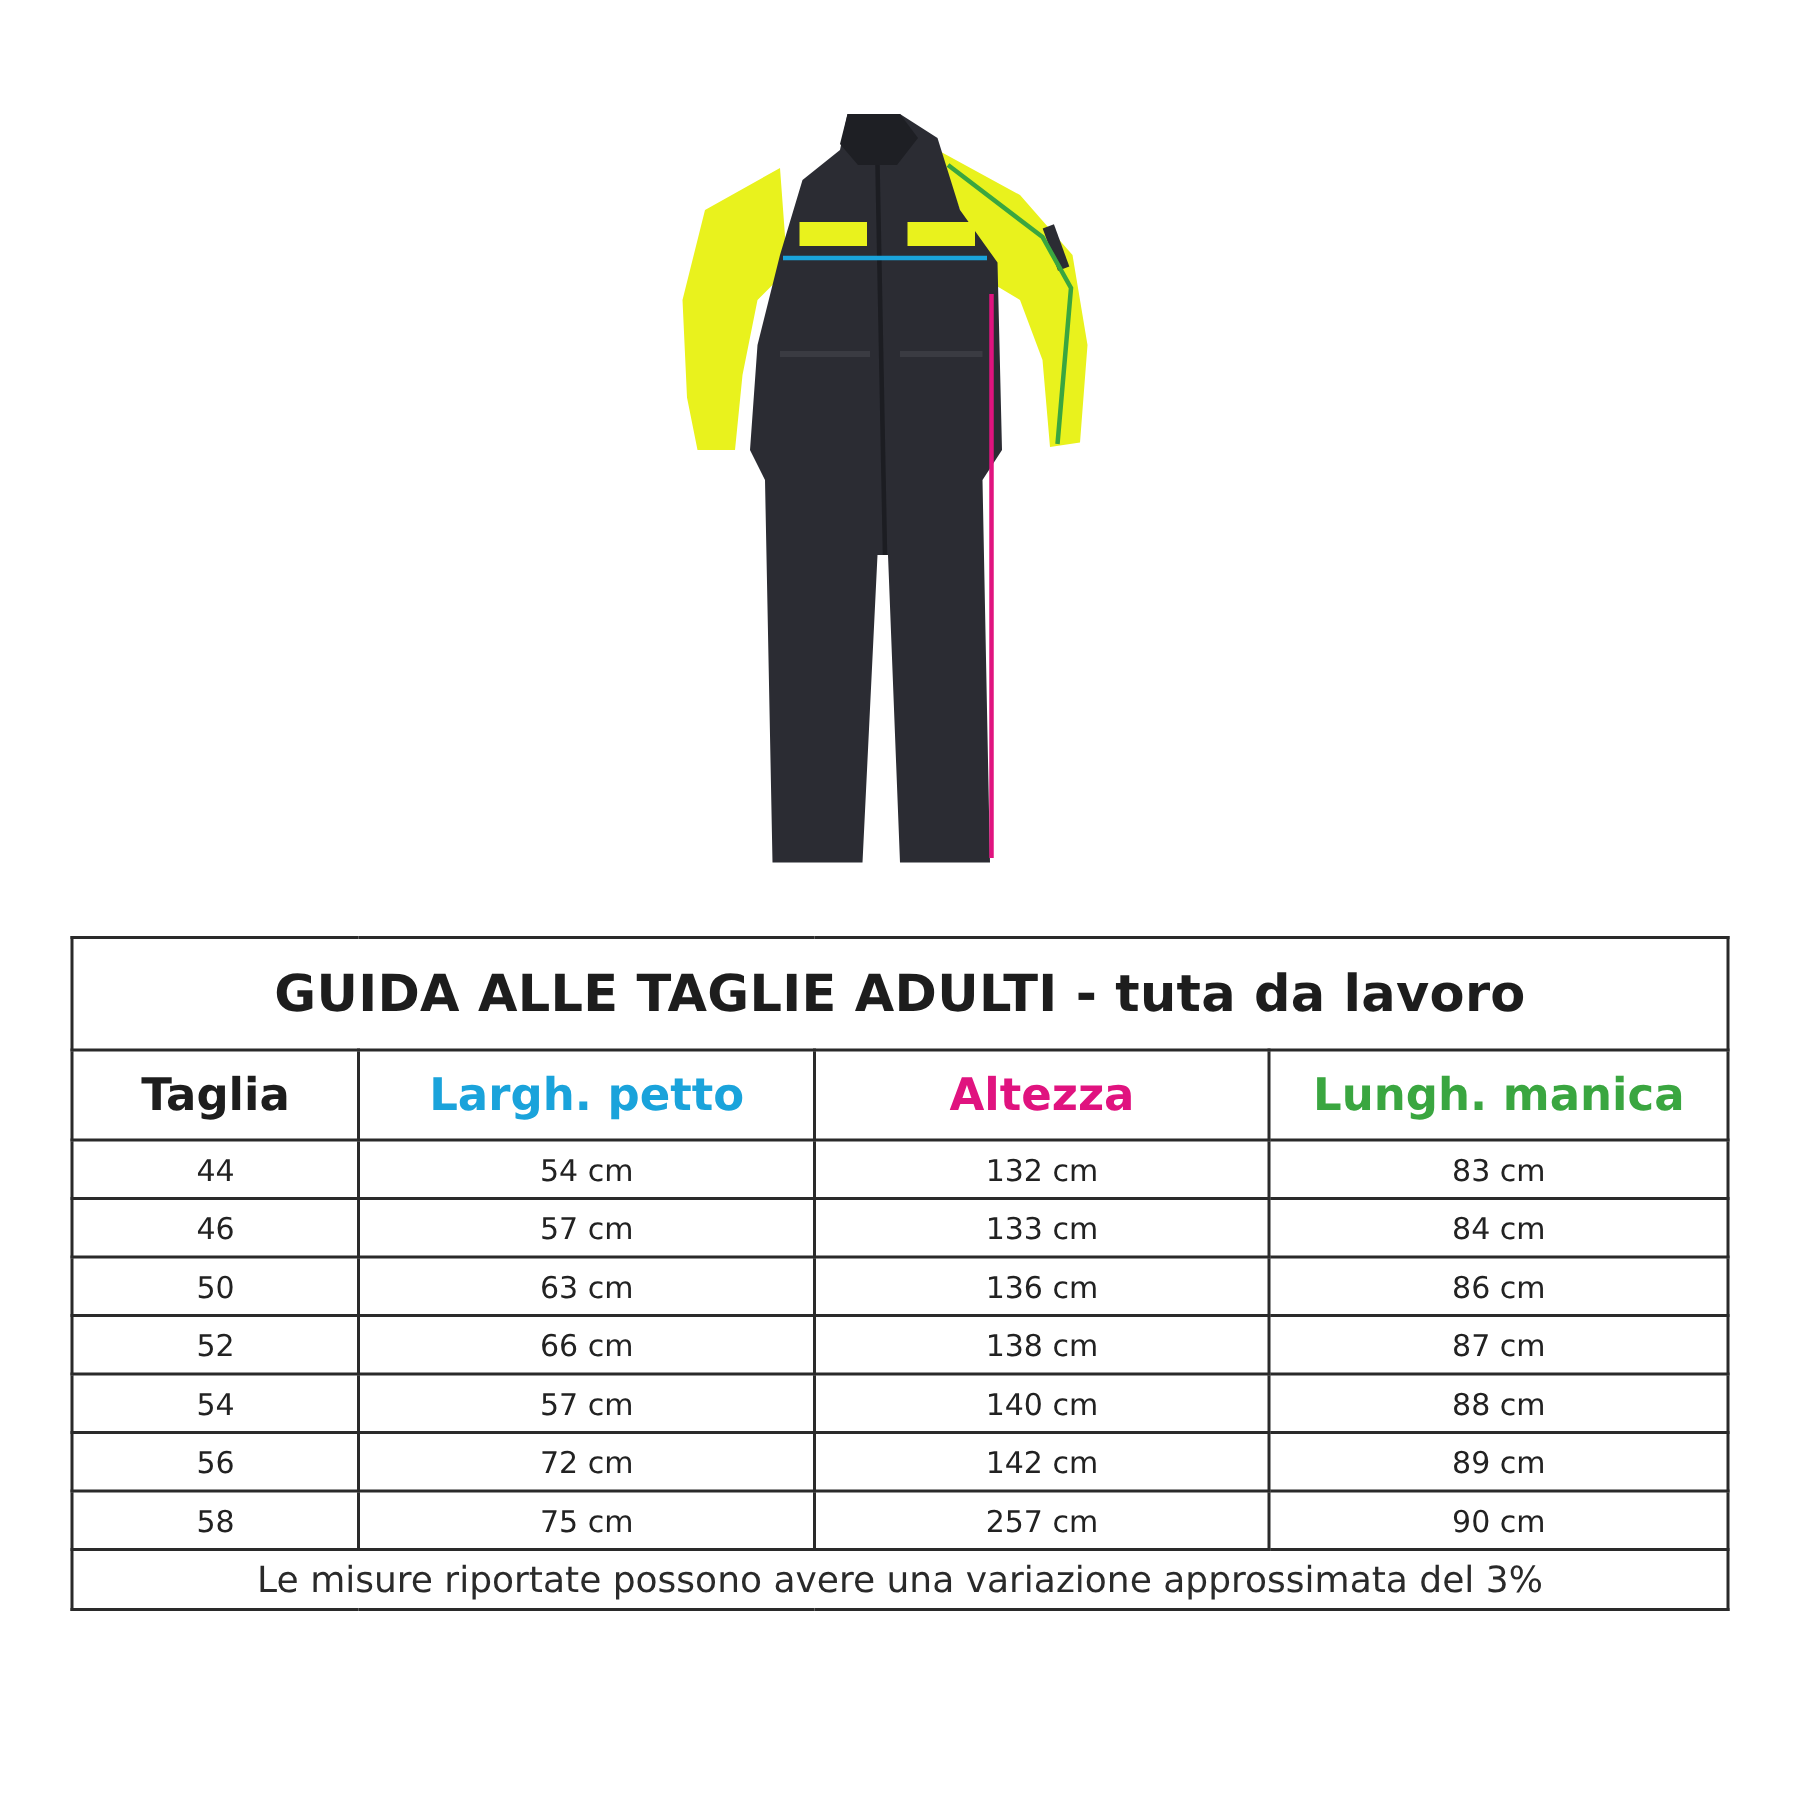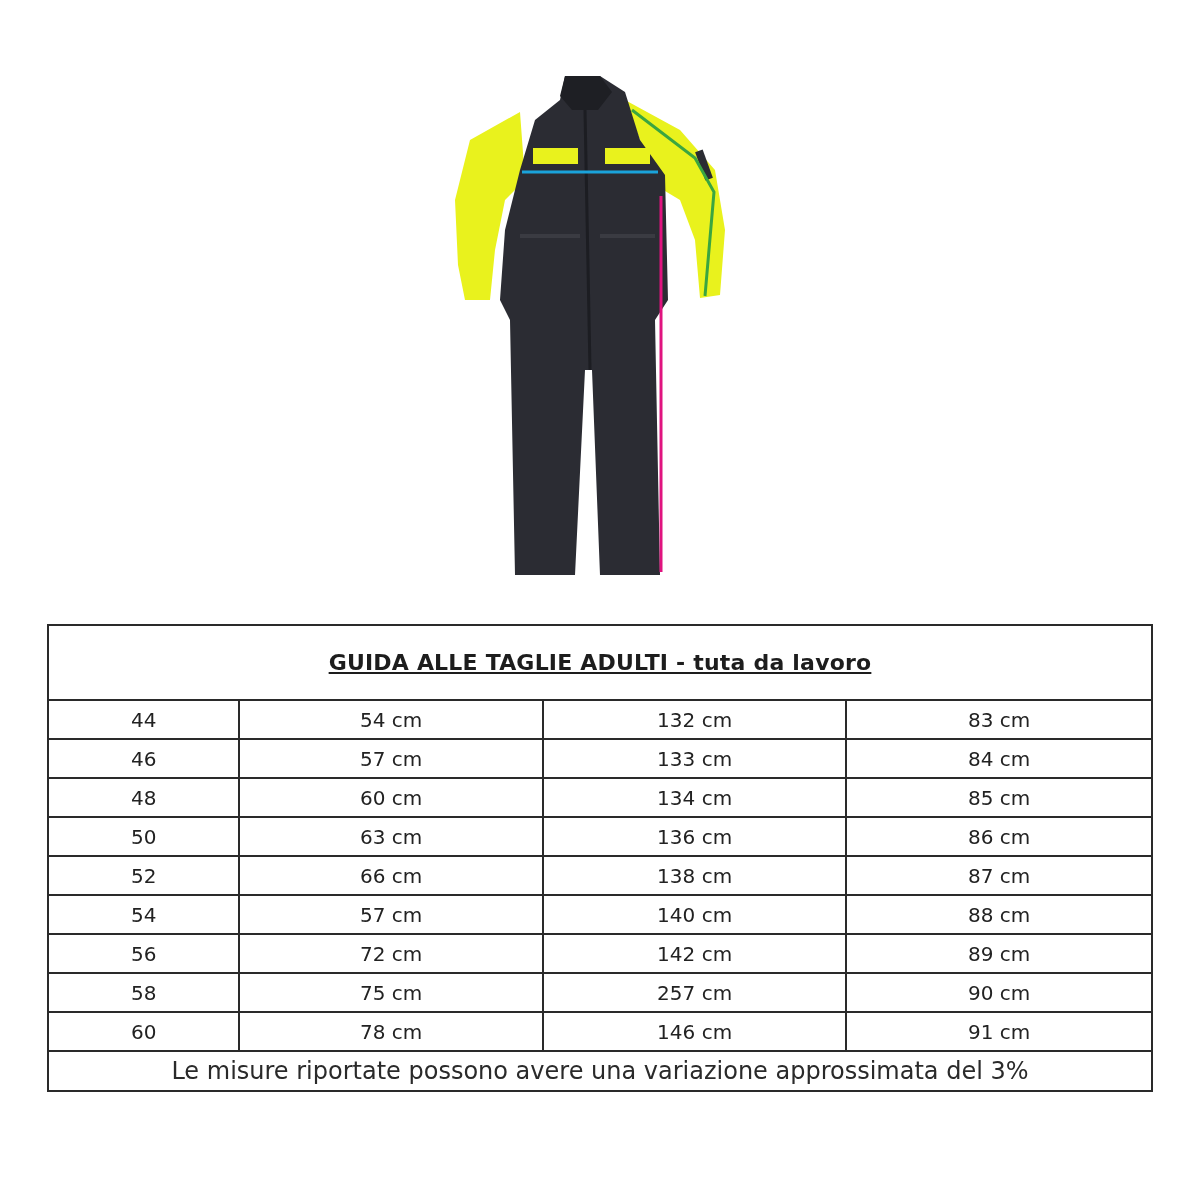--- a/index.html
+++ b/index.html
@@ -5,21 +5,21 @@
     html, body { margin: 0; padding: 0; background: #ffffff; }
     body { width: 1200px; height: 1200px; position: relative; overflow: hidden;
            font-family: "DejaVu Sans", "Liberation Sans", sans-serif; color: #1d1d1d; }
 
     .product { position: absolute; left: 440px; top: 70px; width: 300px; height: 510px; }
     .product svg { width: 100%; height: 100%; display: block; }
 
     .size-table { position: absolute; left: 47px; top: 624px; width: 1106px;
                   border-collapse: collapse; table-layout: fixed; }
     .size-table td, .size-table th { border: 2px solid #2a2a2a; text-align: center; padding: 0; }
-    .title-cell { height: 73px; font-weight: bold; font-size: 22px; letter-spacing: 0.2px; color: #1d1d1d; text-decoration: underline; }
+    .title-cell { height: 73px; font-weight: bold; font-size: 34px; letter-spacing: 0.2px; color: #1d1d1d; }
     .head-row th { height: 58px; font-weight: bold; font-size: 30px; }
     .body-row td { height: 37px; font-size: 20px; font-weight: normal; color: #222; }
     .note-cell { height: 38px; font-size: 24px; color: #2a2a2a; }
     .col-taglia { width: 191px; }
     .col-petto { width: 303px; }
     .col-altezza { width: 303px; }
     .col-manica { width: 305px; }
   </style>
 </head>
 <body>
@@ -55,37 +55,37 @@
   <colgroup>
     <col class="col-taglia">
       <col class="col-petto">
       <col class="col-altezza">
       <col class="col-manica">
   </colgroup>
   <tbody>
       <tr>
     <td colspan="4" class="title-cell">GUIDA ALLE TAGLIE ADULTI - tuta da lavoro</td>
   </tr>
+  <tr class="head-row">
+    <th style="color:#1d1d1d">Taglia</th>
+    <th style="color:#1aa3db">Largh. petto</th>
+    <th style="color:#e0137f">Altezza</th>
+    <th style="color:#3aa640">Lungh. manica</th>
+  </tr>
   <tr class="body-row">
     <td>44</td>
     <td>54 cm</td>
     <td>132 cm</td>
     <td>83 cm</td>
   </tr>
   <tr class="body-row">
     <td>46</td>
     <td>57 cm</td>
     <td>133 cm</td>
     <td>84 cm</td>
-  </tr>
-  <tr class="body-row">
-    <td>48</td>
-    <td>60 cm</td>
-    <td>134 cm</td>
-    <td>85 cm</td>
   </tr>
   <tr class="body-row">
     <td>50</td>
     <td>63 cm</td>
     <td>136 cm</td>
     <td>86 cm</td>
   </tr>
   <tr class="body-row">
     <td>52</td>
     <td>66 cm</td>
@@ -103,23 +103,17 @@
     <td>72 cm</td>
     <td>142 cm</td>
     <td>89 cm</td>
   </tr>
   <tr class="body-row">
     <td>58</td>
     <td>75 cm</td>
     <td>257 cm</td>
     <td>90 cm</td>
   </tr>
-  <tr class="body-row">
-    <td>60</td>
-    <td>78 cm</td>
-    <td>146 cm</td>
-    <td>91 cm</td>
-  </tr>
   <tr>
     <td colspan="4" class="note-cell">Le misure riportate possono avere una variazione approssimata del 3%</td>
   </tr>
 </tbody>
   </table>
 
 </body></html>

